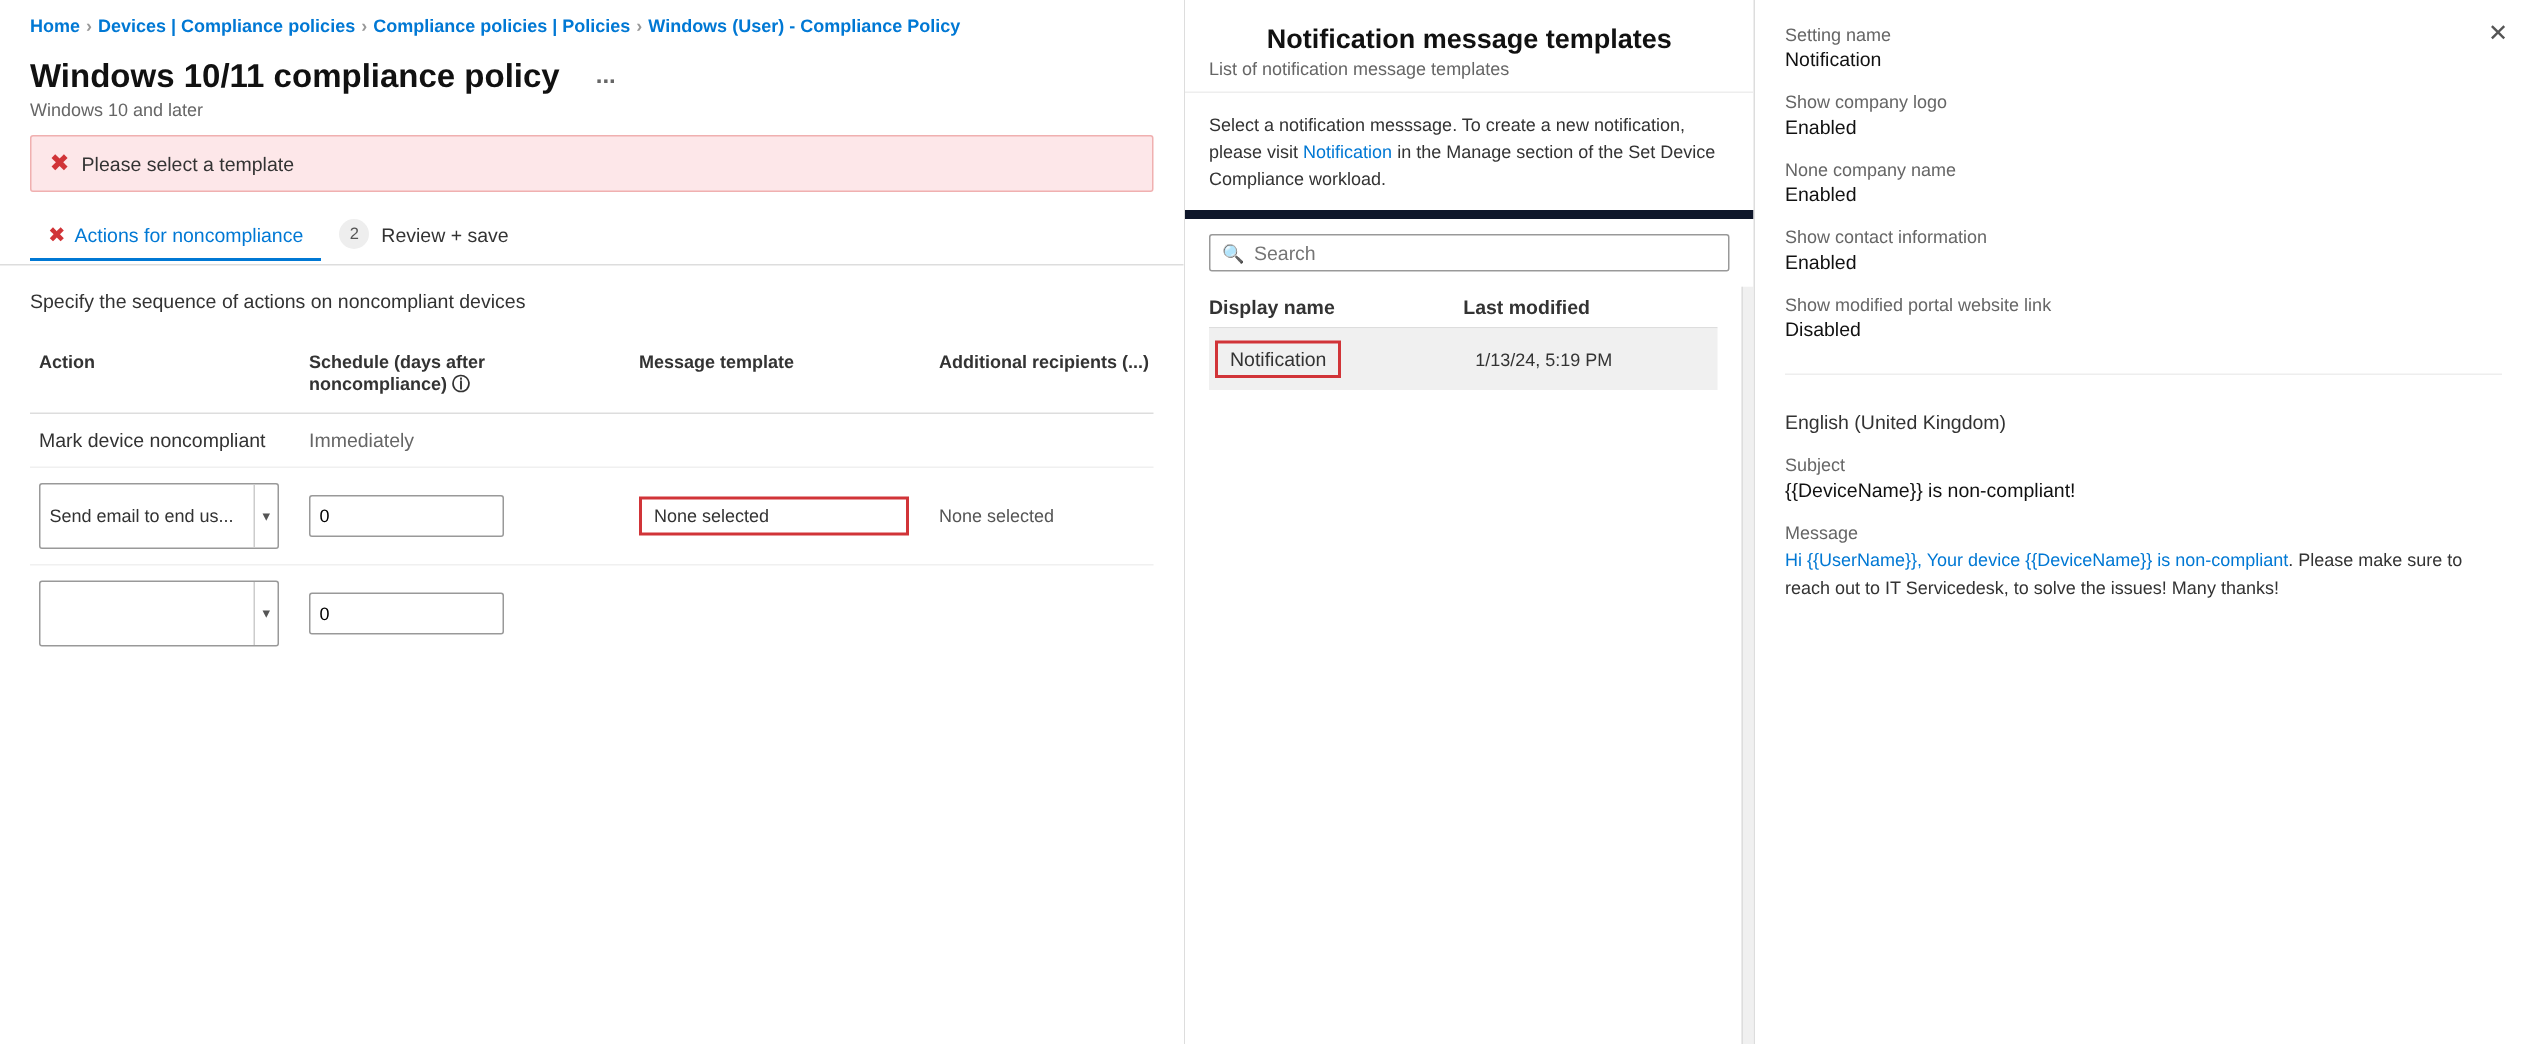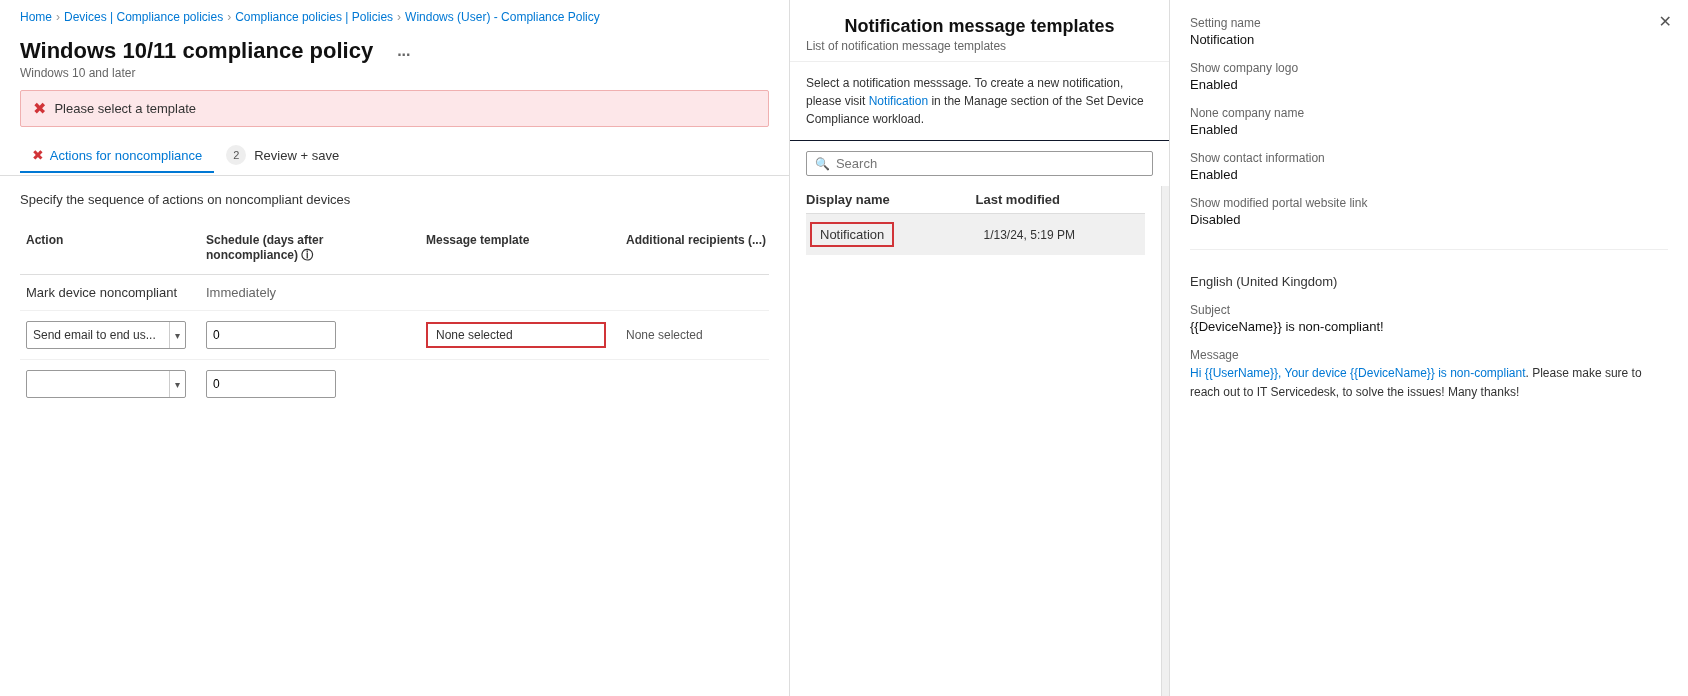--- a/index.html
+++ b/index.html
@@ -18,21 +18,21 @@
 
     .breadcrumb {
       display: flex;
       align-items: center;
       padding: 10px 20px;
       font-size: 12px;
       color: #0078d4;
       gap: 4px;
       flex-wrap: wrap;
     }
-    .breadcrumb span { color: #0078d4; cursor: pointer; }
+    .breadcrumb span { color: #0078d4; cursor: pointer; font-weight: bold; }
     .breadcrumb .sep { color: #999; }
     .breadcrumb .last { color: #0078d4; }
 
     .page-title-area {
       padding: 4px 20px 10px 20px;
     }
     .page-title {
       font-size: 22px;
       font-weight: 600;
       color: #111;
@@ -127,21 +127,21 @@
     .col-header { padding: 4px 6px; }
     .col-cell { padding: 4px 6px; }
 
     .schedule-note { color: #666; font-size: 13px; }
 
     .dropdown-wrapper {
       display: flex;
       align-items: center;
       border: 1px solid #999;
       border-radius: 2px;
-      height: 28px;
+      height: 44px;
       background: #fff;
       width: 160px;
     }
     .dropdown-text {
       flex: 1;
       padding: 0 6px;
       font-size: 12px;
       color: #333;
       overflow: hidden;
       text-overflow: ellipsis;
@@ -209,21 +209,21 @@
     .mid-subtitle {
       font-size: 12px;
       color: #666;
     }
 
     .mid-desc {
       padding: 12px 16px;
       font-size: 12px;
       color: #333;
       line-height: 1.5;
-      border-bottom: 1px solid #0f172a;
+      border-bottom: 6px solid #0f172a;
     }
     .mid-desc a { color: #0078d4; text-decoration: none; }
 
     .mid-search-area {
       padding: 10px 16px;
     }
     .search-box {
       display: flex;
       align-items: center;
       border: 1px solid #999;

